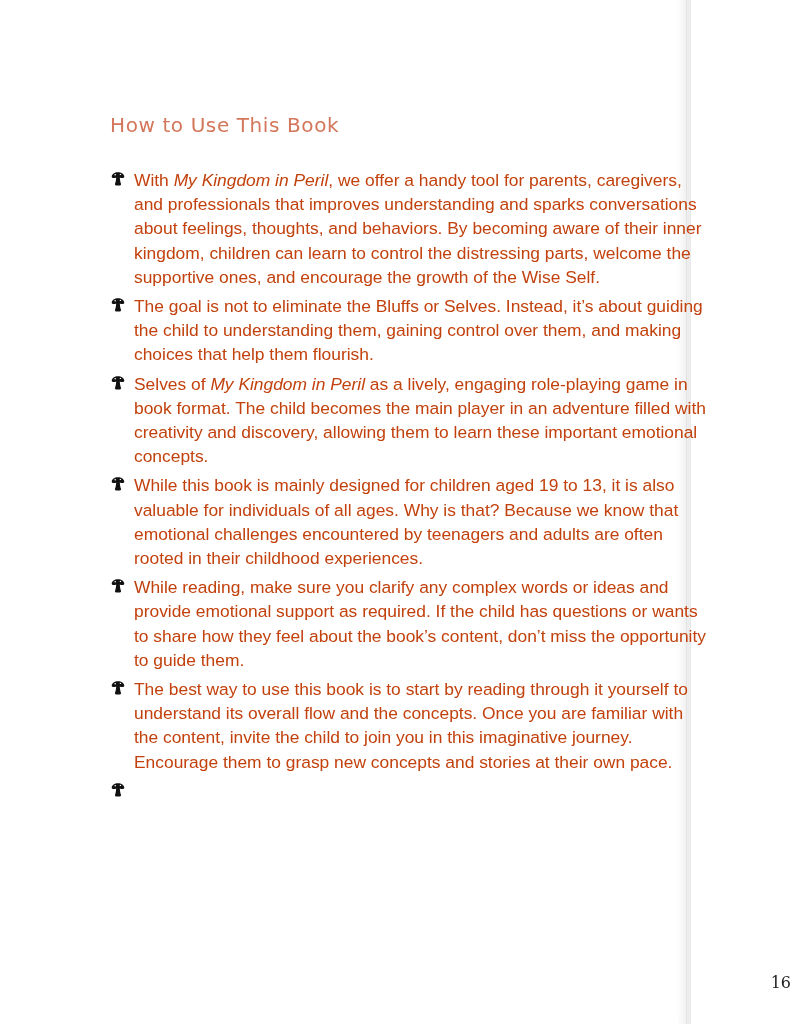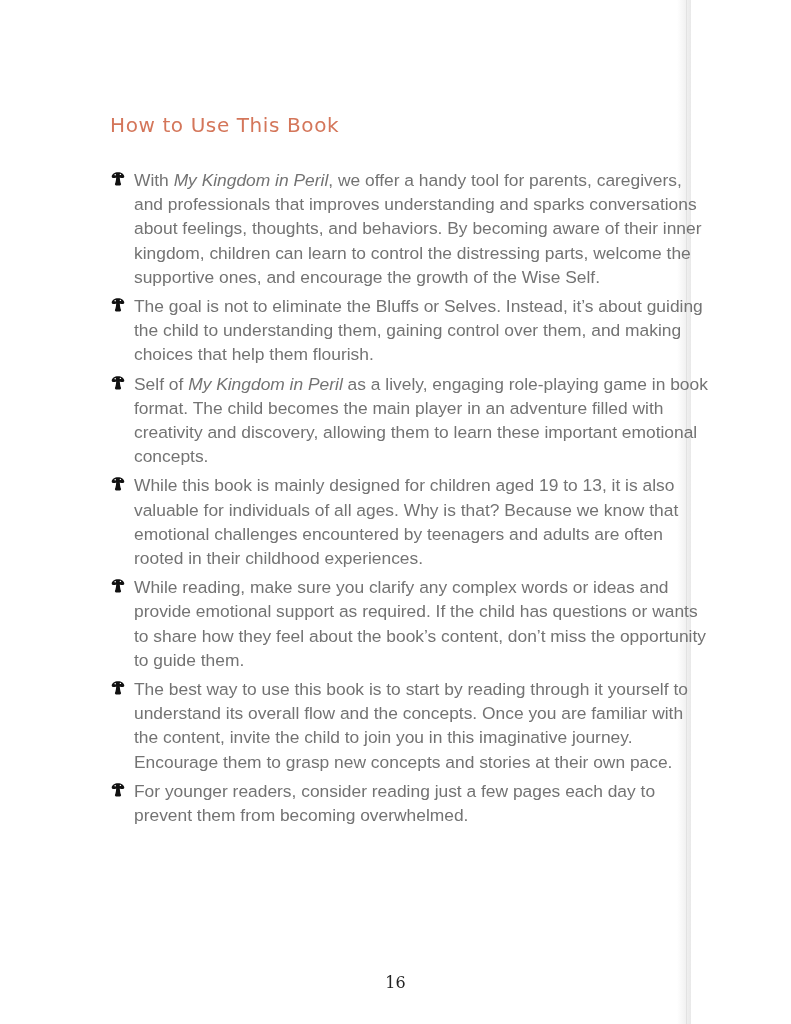--- a/index.html
+++ b/index.html
@@ -58,38 +58,38 @@
       padding: 0;
       list-style: none;
     }
     .item {
       position: relative;
       padding-left: 24px;
       margin-bottom: 5px;
       font-family: "Liberation Sans", sans-serif;
       font-size: 17.4px;
       line-height: 24.2px;
-      color: #737373;
+      color: #c2410c;
     }
     .bullet {
       position: absolute;
       left: 0;
       top: 3px;
       width: 16px;
       height: 16px;
     }
     .item-text em {
       font-style: italic;
     }
     .page-number {
       position: absolute;
       left: 0;
       width: 791px;
       top: 973px;
-      text-align: center;
+      text-align: right;
       font-family: "DejaVu Serif", serif;
       font-size: 16px;
       color: #222222;
     }
   </style>
 </head>
 <body>
 
 <div class="page">
   <div class="edge-shadow"></div>
@@ -113,21 +113,21 @@
           <circle cx="10.4" cy="3.4" r="0.7" fill="#fff"></circle>
         </svg>
       <span class="item-text"><span>The goal is not to eliminate the Bluffs or Selves. Instead, it’s about guiding the child to understanding them, gaining control over them, and making choices that help them flourish.</span></span>
     </li>
     <li class="item">
       <svg class="bullet" viewBox="0 0 16 16">
           <path d="M8 1.2c-3.4 0-6.3 2-6.3 4.3 0 1 .9 1.5 2.1 1.5 1 0 1.8-.4 2.4-.6-.1 1.9-.5 4.7-1.2 6.4-.3.8.2 1.6 1.1 1.7h3.8c.9-.1 1.4-.9 1.1-1.7-.7-1.7-1.1-4.5-1.2-6.4.6.2 1.4.6 2.4.6 1.2 0 2.1-.5 2.1-1.5 0-2.3-2.9-4.3-6.3-4.3z" fill="#111"></path>
           <circle cx="5.2" cy="3.8" r="0.8" fill="#fff"></circle>
           <circle cx="10.4" cy="3.4" r="0.7" fill="#fff"></circle>
         </svg>
-      <span class="item-text"><span>Self of </span><em>My Kingdom in Peril</em><span> as a lively, engaging role-playing game in book format. The child becomes the main player in an adventure filled with creativity and discovery, allowing them to learn these important emotional concepts.</span></span>
+      <span class="item-text"><span>Selves of </span><em>My Kingdom in Peril</em><span> as a lively, engaging role-playing game in book format. The child becomes the main player in an adventure filled with creativity and discovery, allowing them to learn these important emotional concepts.</span></span>
     </li>
     <li class="item">
       <svg class="bullet" viewBox="0 0 16 16">
           <path d="M8 1.2c-3.4 0-6.3 2-6.3 4.3 0 1 .9 1.5 2.1 1.5 1 0 1.8-.4 2.4-.6-.1 1.9-.5 4.7-1.2 6.4-.3.8.2 1.6 1.1 1.7h3.8c.9-.1 1.4-.9 1.1-1.7-.7-1.7-1.1-4.5-1.2-6.4.6.2 1.4.6 2.4.6 1.2 0 2.1-.5 2.1-1.5 0-2.3-2.9-4.3-6.3-4.3z" fill="#111"></path>
           <circle cx="5.2" cy="3.8" r="0.8" fill="#fff"></circle>
           <circle cx="10.4" cy="3.4" r="0.7" fill="#fff"></circle>
         </svg>
       <span class="item-text"><span>While this book is mainly designed for children aged 19 to 13, it is also valuable for individuals of all ages. Why is that? Because we know that emotional challenges encountered by teenagers and adults are often rooted in their childhood experiences.</span></span>
     </li>
     <li class="item">
@@ -145,18 +145,17 @@
           <circle cx="10.4" cy="3.4" r="0.7" fill="#fff"></circle>
         </svg>
       <span class="item-text"><span>The best way to use this book is to start by reading through it yourself to understand its overall flow and the concepts. Once you are familiar with the content, invite the child to join you in this imaginative journey. Encourage them to grasp new concepts and stories at their own pace.</span></span>
     </li>
     <li class="item">
       <svg class="bullet" viewBox="0 0 16 16">
           <path d="M8 1.2c-3.4 0-6.3 2-6.3 4.3 0 1 .9 1.5 2.1 1.5 1 0 1.8-.4 2.4-.6-.1 1.9-.5 4.7-1.2 6.4-.3.8.2 1.6 1.1 1.7h3.8c.9-.1 1.4-.9 1.1-1.7-.7-1.7-1.1-4.5-1.2-6.4.6.2 1.4.6 2.4.6 1.2 0 2.1-.5 2.1-1.5 0-2.3-2.9-4.3-6.3-4.3z" fill="#111"></path>
           <circle cx="5.2" cy="3.8" r="0.8" fill="#fff"></circle>
           <circle cx="10.4" cy="3.4" r="0.7" fill="#fff"></circle>
         </svg>
-      <span class="item-text"><span>For younger readers, consider reading just a few pages each day to prevent them from becoming overwhelmed.</span></span>
     </li>
   </ul>
 
   <div class="page-number">16</div>
 </div>
 
 </body></html>

